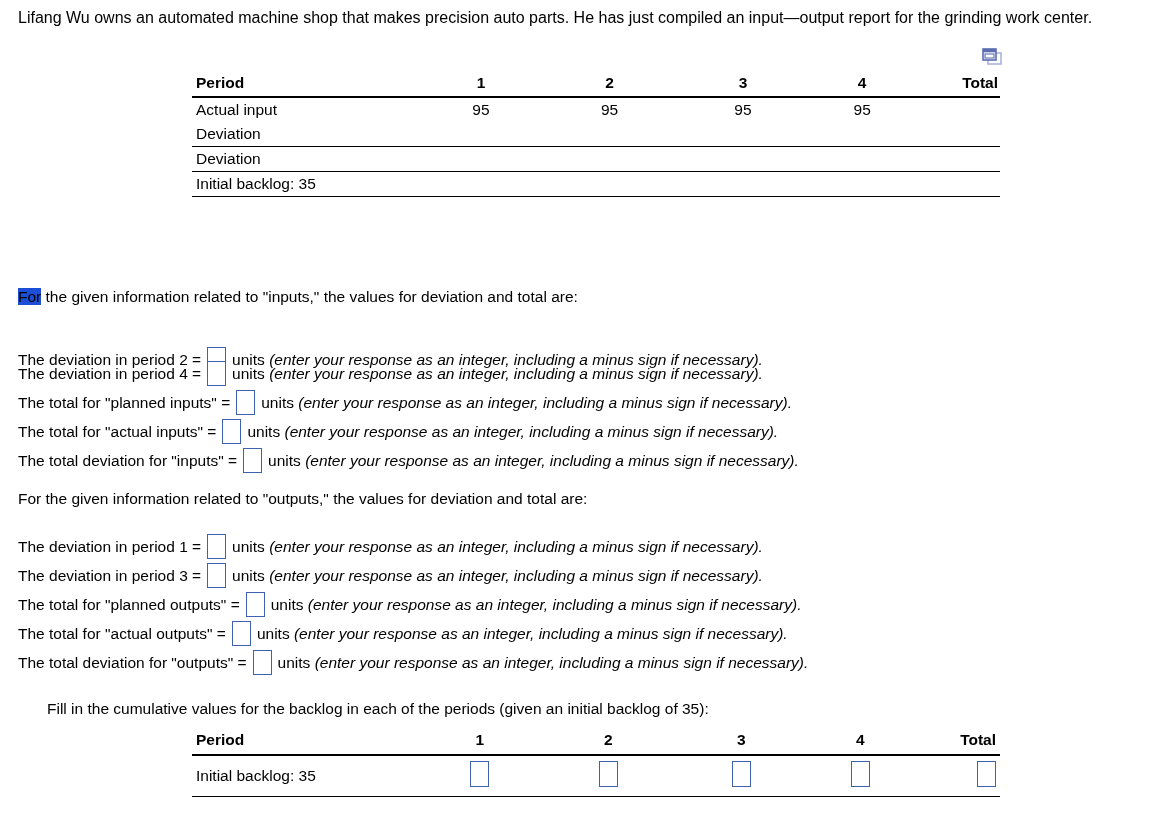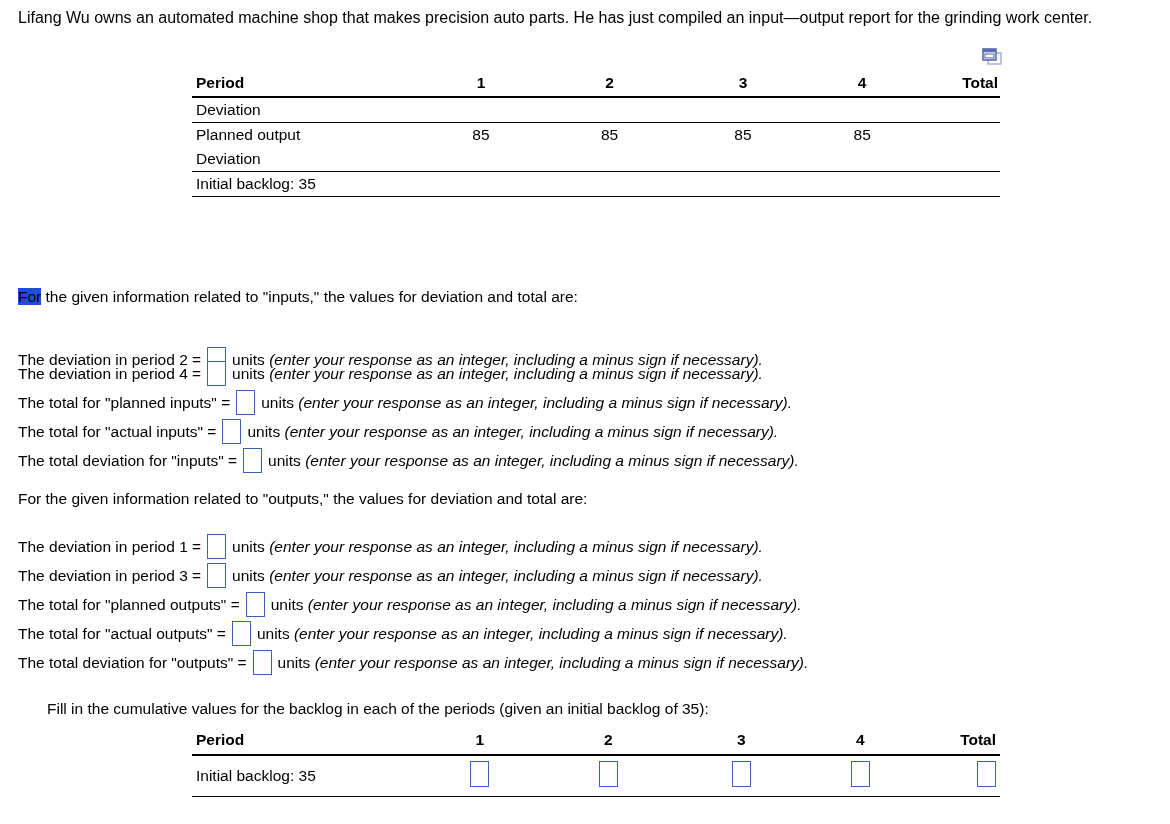--- a/index.html
+++ b/index.html
@@ -153,34 +153,34 @@
     <tr class="row-headline">
       <th class="c-label">Period</th>
       <th class="c-p1">1</th>
       <th class="c-p2">2</th>
       <th class="c-p3">3</th>
       <th class="c-p4">4</th>
       <th class="c-total">Total</th>
     </tr>
   </thead>
   <tbody>
+    <tr>
+      <td class="c-label">Actual input</td>
+      <td class="c-p1">95</td>
+      <td class="c-p2">95</td>
+      <td class="c-p3">95</td>
+      <td class="c-p4">95</td>
+      <td class="c-total"></td>
+    </tr>
     <tr class="rule-below">
       <td class="c-label">Deviation</td>
       <td class="c-p1"></td>
       <td class="c-p2"></td>
       <td class="c-p3"></td>
       <td class="c-p4"></td>
-      <td class="c-total"></td>
-    </tr>
-    <tr>
-      <td class="c-label">Planned output</td>
-      <td class="c-p1">85</td>
-      <td class="c-p2">85</td>
-      <td class="c-p3">85</td>
-      <td class="c-p4">85</td>
       <td class="c-total"></td>
     </tr>
     <tr class="rule-below">
       <td class="c-label">Deviation</td>
       <td class="c-p1"></td>
       <td class="c-p2"></td>
       <td class="c-p3"></td>
       <td class="c-p4"></td>
       <td class="c-total"></td>
     </tr>

